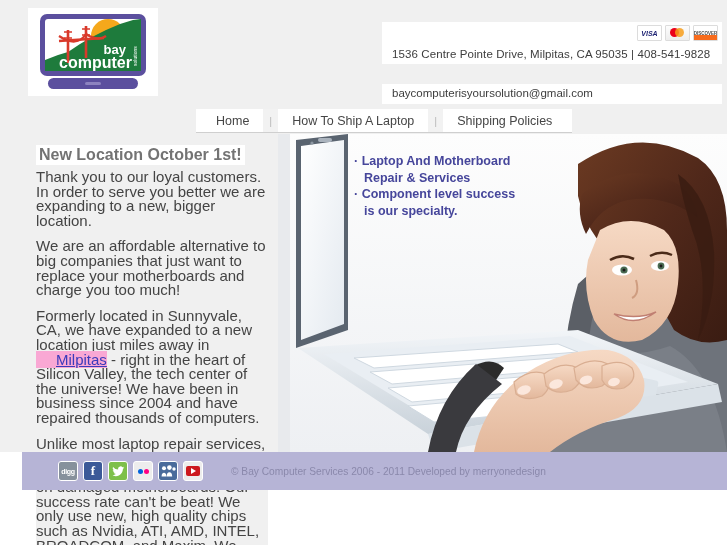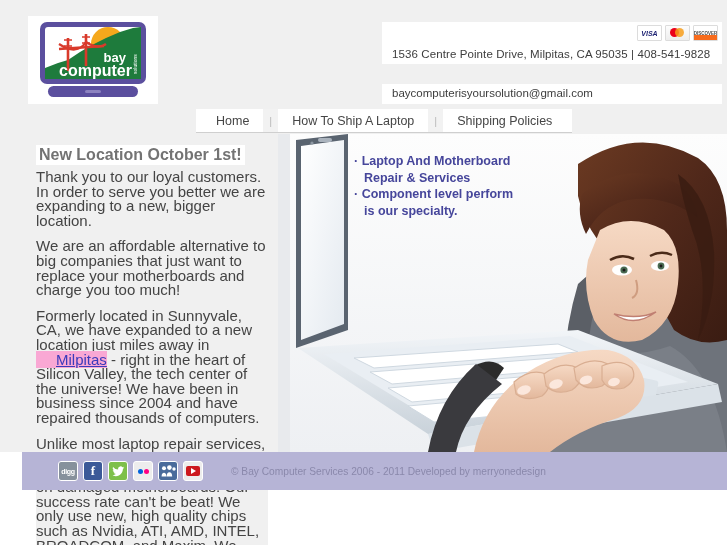--- a/index.html
+++ b/index.html
@@ -22,21 +22,21 @@
 
   
   .header {
     position: absolute;
     left: 0; top: 0;
     width: 727px; height: 107px;
     background: #f0f0f0;
   }
   .logo-box {
     position: absolute;
-    left: 28px; top: 16px;
+    left: 28px; top: 8px;
     width: 130px; height: 88px;
     background: #ffffff;
   }
   .logo-svg { display: block; }
 
   .contact-block {
     position: absolute;
     left: 382px; top: 22px;
     width: 340px;
   }
@@ -415,21 +415,21 @@
       </g>
 
       <path d="M196 232 Q214 222 226 234 L214 252 Q200 248 196 232 Z" fill="#2b2b2b"></path>
 
       <path d="M150 318 Q160 264 198 230 L224 250 Q186 280 178 318 Z" fill="#3a3a3e"></path>
     </svg>
 
     <div class="hero-text">
       <span>· Laptop And Motherboard</span>
       <span class="indent">Repair &amp; Services</span>
-      <span>· Component level perform</span>
+      <span>· Component level success</span>
       <span class="indent">is our specialty.</span>
     </div>
   </div>
 
   <div class="content">
     <div class="headline">New  Location October 1st!</div>
     <div class="paragraphs">
       <p>Thank you to our loyal customers. In order to serve you better we are expanding to a new, bigger location.</p>
       <p>We are an affordable alternative to big companies that just want to replace your motherboards and charge you too much!</p>
       <p><span>Formerly located in Sunnyvale, CA, we have expanded to a new location just miles away in </span><span class="link-milpitas">Milpitas</span><span> - right in the heart of Silicon Valley, the tech center of the universe! We have been in business since 2004 and have repaired thousands of computers.</span></p>

